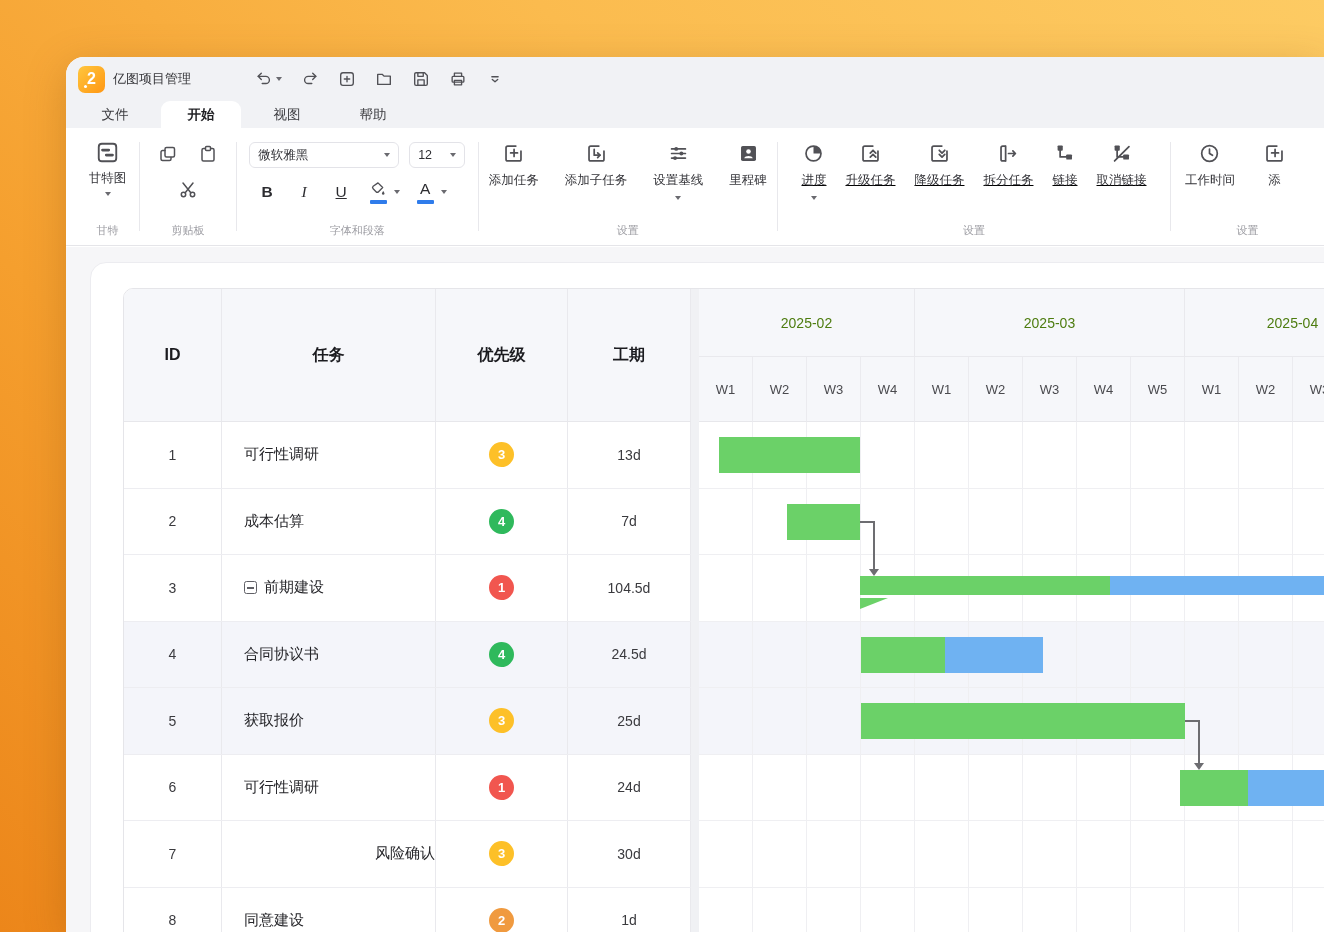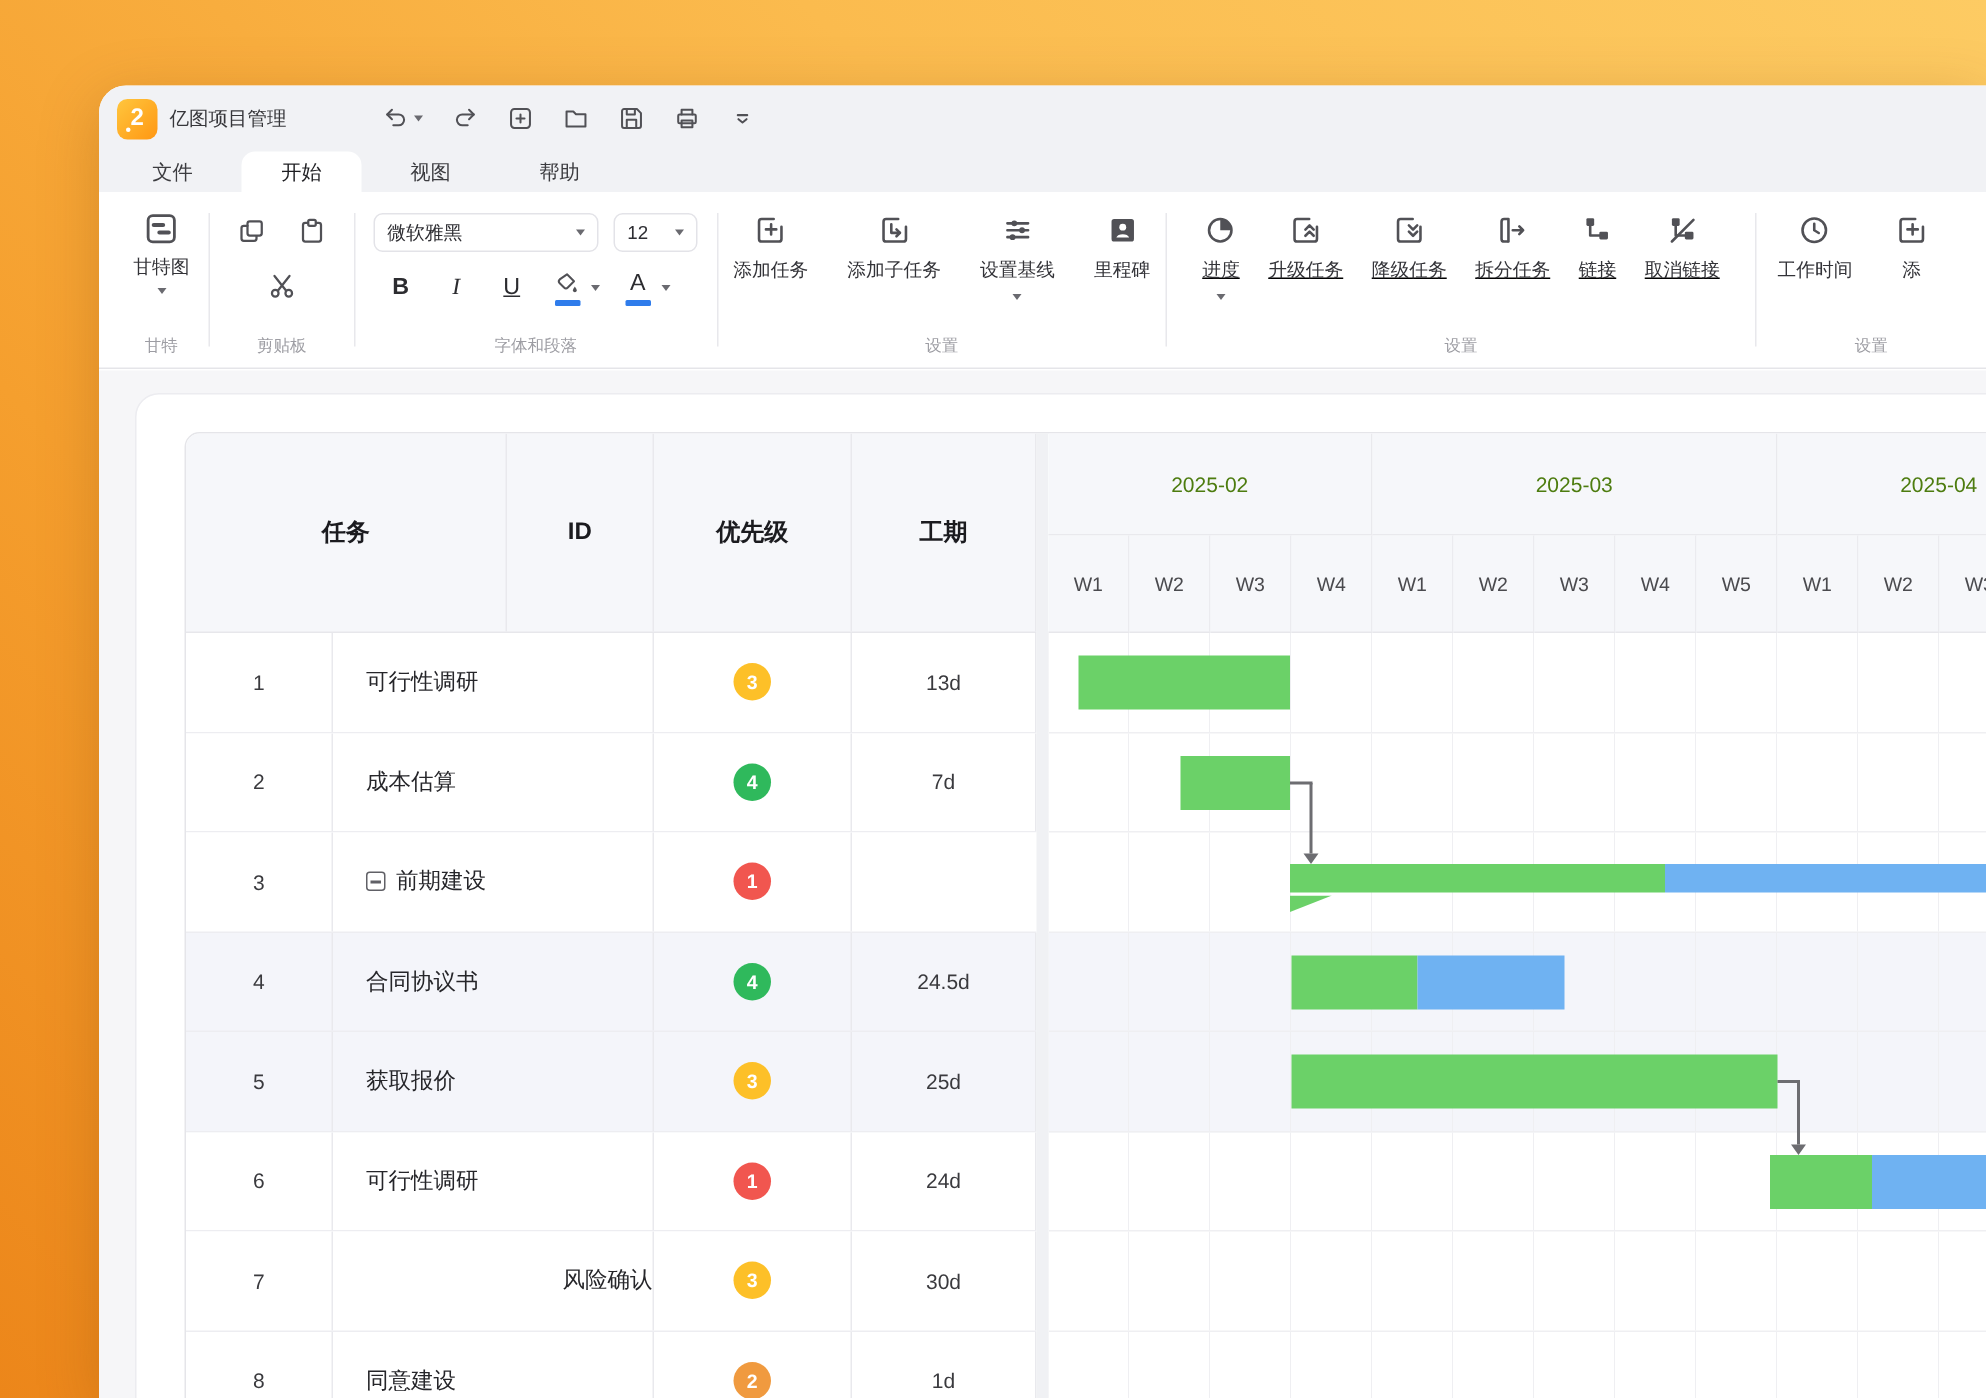--- a/index.html
+++ b/index.html
@@ -24,21 +24,21 @@
   .qat { margin-left:64px; display:flex; align-items:center; gap:19px; }
   .qat .qbtn { display:flex; align-items:center; gap:3px; cursor:default; }
   .qat svg { width:18px; height:18px; }
   .chev { width:0; height:0; border-left:4px solid transparent;
     border-right:4px solid transparent; border-top:5px solid #6a6a70; display:inline-block; }
   .chev.sm { border-left-width:3.5px; border-right-width:3.5px; border-top-width:4.5px; }
 
   .tabbar { height:27px; display:flex; padding-left:9px; }
   .tab { width:80px; text-align:center; line-height:27px; font-size:13.5px;
     color:#3c3c40; margin-right:6px; cursor:default; }
-  .tab.active { background:#fff; border-radius:9px 9px 0 0; font-weight:normal; color:#1e1e22; }
+  .tab.active { background:#fff; border-radius:9px 9px 0 0; font-weight:bold; color:#1e1e22; }
 
   
   .ribbon { background:#fff; height:118px; border-bottom:1px solid #e5e5e9;
     display:flex; padding:10px 0 0 10px; position:relative; }
   .rgroup { position:relative; display:flex; align-items:flex-start; padding-top:2px; }
   .glabel { position:absolute; bottom:7px; left:0; right:0; text-align:center;
     font-size:11px; color:#9d9da3; white-space:nowrap; }
   .rdivider { width:1px; background:#e8e8ec; margin:4px 0 14px; align-self:stretch; }
   .bigbtn { display:flex; flex-direction:column; align-items:center; gap:5px; cursor:default; }
   .bigbtn svg { width:25px; height:25px; }
@@ -419,22 +419,22 @@
           </div>
           <div class="glabel">设置</div>
         </div>
       </div>
 
     <div class="content">
       <div class="card">
         <div class="grid">
           <div class="left-panel">
             <div class="lheader" id="lheader">
+                <div class="hcell" style="width: 98px;">ID</div>
                 <div class="hcell" style="width: 214px;">任务</div>
-                <div class="hcell" style="width: 98px;">ID</div>
                 <div class="hcell" style="width: 132px;">优先级</div>
                 <div class="hcell" style="width: 123px;">工期</div>
               </div>
             <div id="lrows">
                 <div class="lrow">
                   <div class="lcell" style="width: 98px;">1</div>
                   <div class="lcell task" style="width: 214px;">
                     <span>可行性调研</span>
                   </div>
                   <div class="lcell" style="width: 132px;">
@@ -456,20 +456,21 @@
                   <div class="lcell" style="width: 98px;">3</div>
                   <div class="lcell task" style="width: 214px;">
                     <span class="collapse-box">
                       <i></i>
                     </span>
                     <span>前期建设</span>
                   </div>
                   <div class="lcell" style="width: 132px;">
                     <span class="badge" style="background: rgb(241, 86, 79);">1</span>
                   </div>
+                  <div class="lcell" style="width: 123px;">104.5d</div>
                 </div>
                 <div class="lrow shaded">
                   <div class="lcell" style="width: 98px;">4</div>
                   <div class="lcell task" style="width: 214px;">
                     <span>合同协议书</span>
                   </div>
                   <div class="lcell" style="width: 132px;">
                     <span class="badge" style="background: rgb(47, 185, 92);">4</span>
                   </div>
                   <div class="lcell" style="width: 123px;">24.5d</div>

